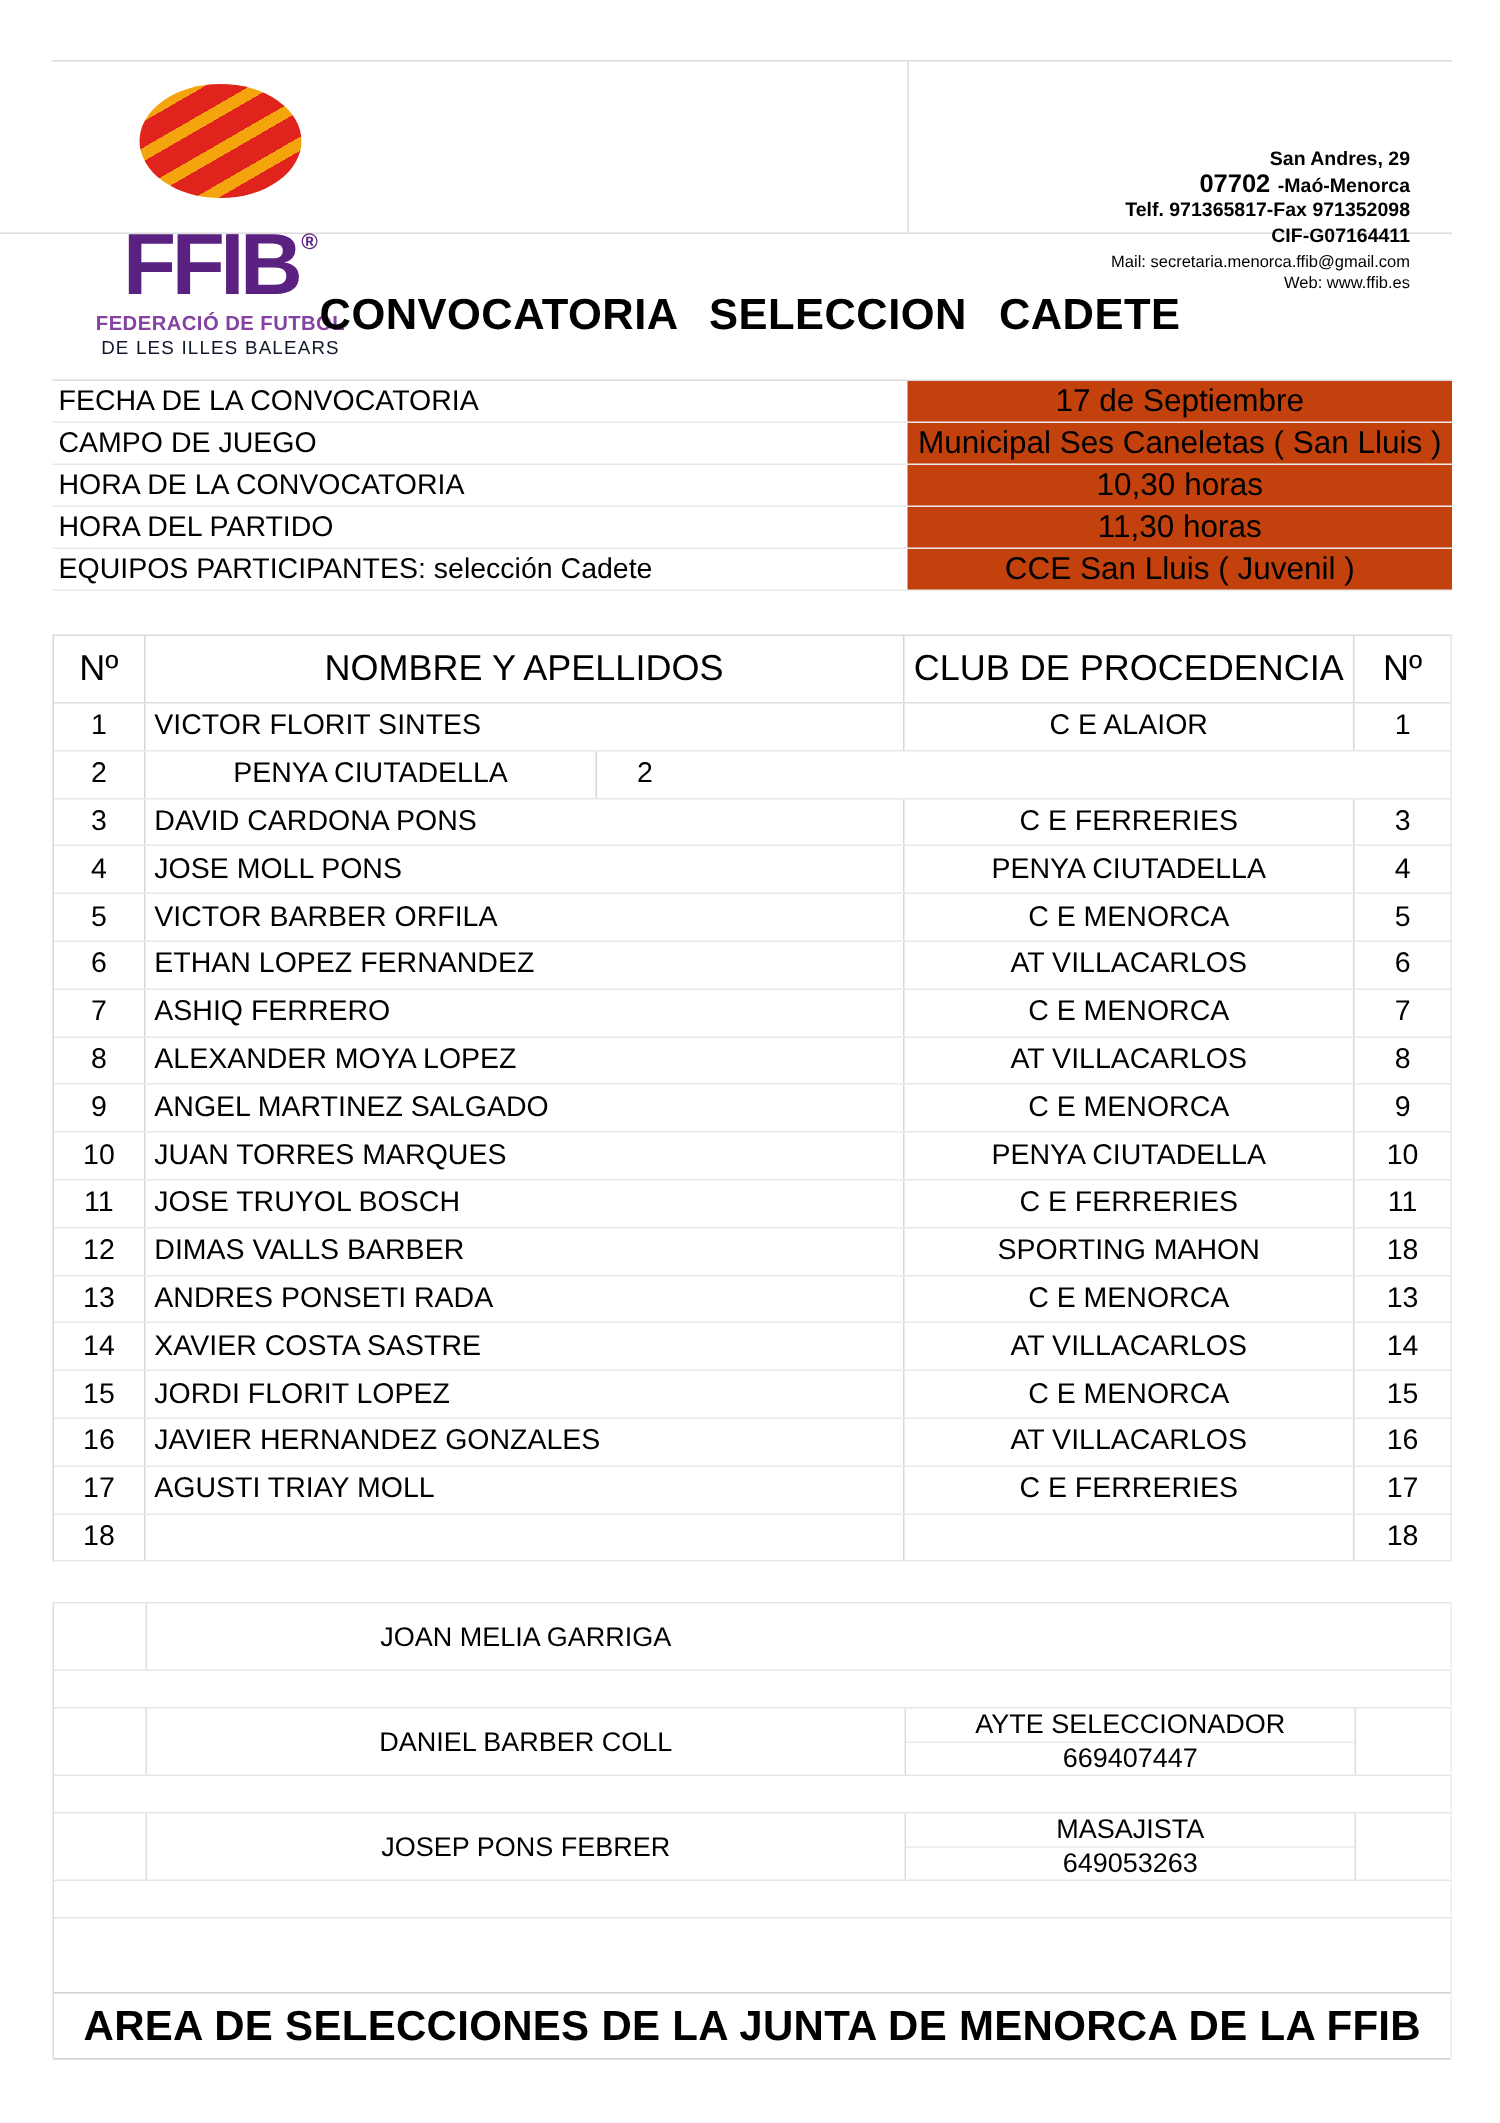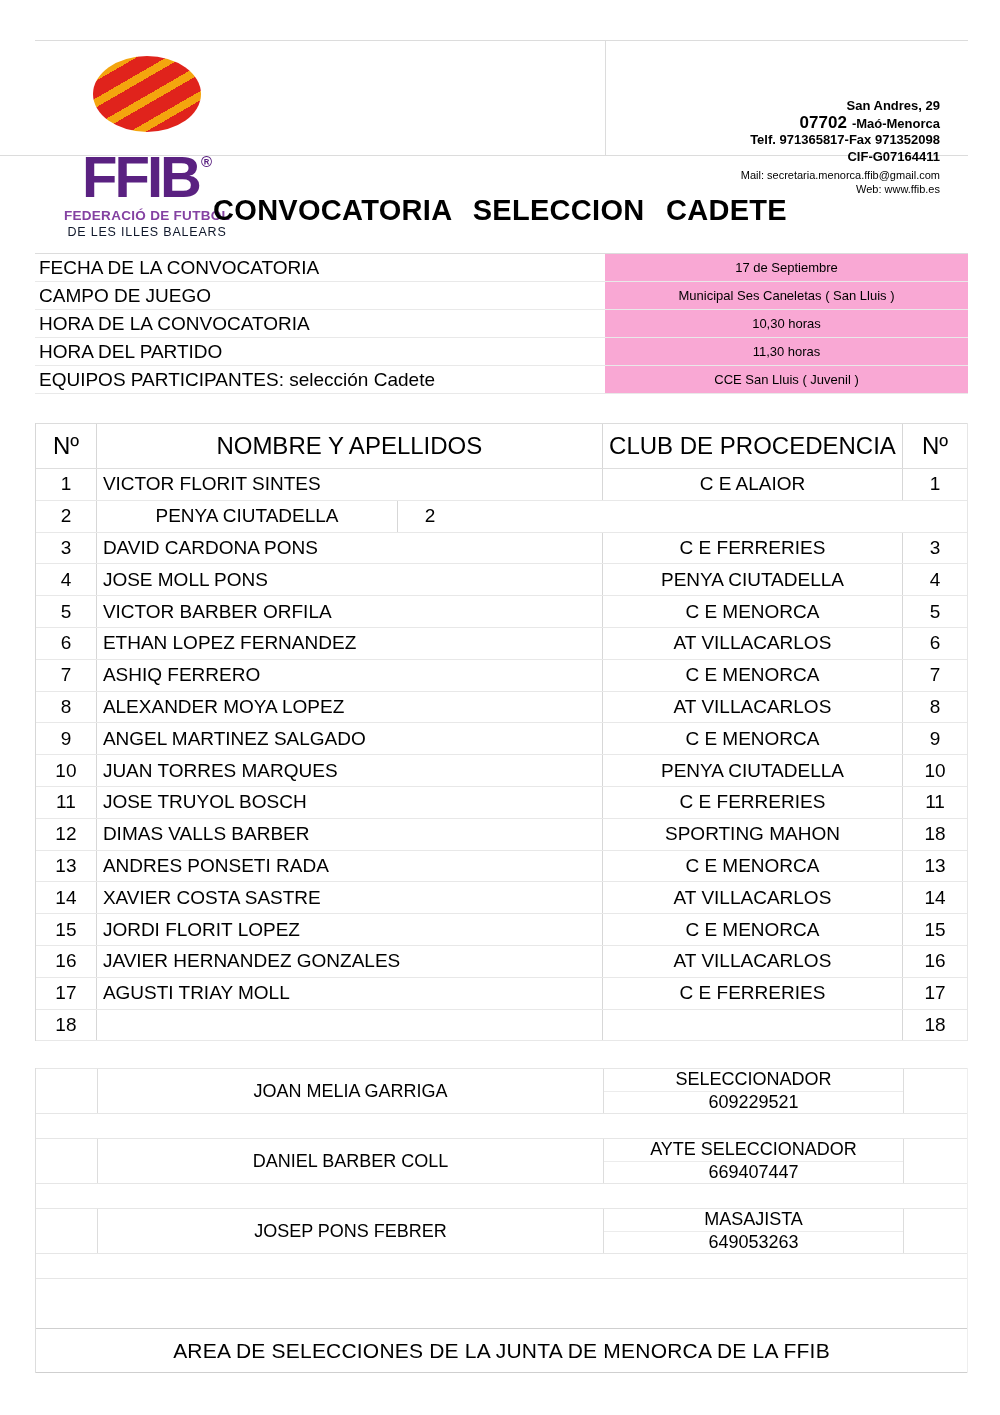--- a/index.html
+++ b/index.html
@@ -29,21 +29,21 @@
 
   .doc-title {
     position:absolute; left:0; top:194px; width:1000px; text-align:center;
     font-size:29px; font-weight:bold; word-spacing:13px; letter-spacing:0.3px;
   }
 
   
   .info-table { position:absolute; left:35px; top:253px; width:933px; border-top:1px solid #dcdcdc; }
   .info-row { display:flex; height:28px; box-sizing:border-box; border-bottom:1px solid #e9e9e9; }
   .info-label { width:570px; box-sizing:border-box; padding-left:4px; font-size:19px; line-height:28px; white-space:nowrap; }
-  .info-value { width:363px; box-sizing:border-box; background:#f9a8d4; font-size:13px; line-height:28px; text-align:center; white-space:nowrap; }
+  .info-value { width:363px; box-sizing:border-box; background:#c2410c; font-size:21px; line-height:28px; text-align:center; white-space:nowrap; }
 
   
   .roster-table { position:absolute; left:35px; top:423px; width:933px; box-sizing:border-box;
                   border-left:1px solid #d7d7d7; border-right:1px solid #e6e6e6; }
   .r-head { display:flex; height:46px; box-sizing:border-box; border-top:1px solid #dcdcdc; border-bottom:1px solid #dedede;
             align-items:center; font-size:24px; }
   .r-row  { display:flex; height:31.8px; box-sizing:border-box; border-bottom:1px solid #e8e8e8;
             align-items:center; font-size:19px; }
   .c { box-sizing:border-box; white-space:nowrap; overflow:hidden; }
   .c-num  { width:60px;  text-align:center; }
@@ -60,21 +60,21 @@
   .s-name { width:505px; box-sizing:border-box; display:flex; align-items:center; justify-content:center;
             font-size:18px; white-space:nowrap; }
   .s-rolecol { width:301px; box-sizing:border-box; border-left:1px solid #dddddd; border-right:1px solid #dddddd;
                display:flex; flex-direction:column; }
   .s-role, .s-phone { flex:1; display:flex; align-items:center; justify-content:center; font-size:18px; white-space:nowrap; }
   .s-role { border-bottom:1px solid #ececec; }
   .s-d { flex:1; }
   .s-spacer { height:25px; }
   .s-spacer-tall { height:50px; }
   .s-footer { height:45px; box-sizing:border-box; border-top:1px solid #cfcfcf; border-bottom:1px solid #cfcfcf;
-              font-size:21px; font-weight:normal; text-align:center; line-height:44px; letter-spacing:0.2px; }
+              font-size:28px; font-weight:bold; text-align:center; line-height:44px; letter-spacing:0.2px; }
 </style>
 </head>
 <body>
 
 <div class="page">
 
   <div class="gline" style="left:35px; top:40px; width:933px; height:1px;"></div>
   <div class="gline" style="left:605px; top:40px; width:1px; height:115px;"></div>
   <div class="gline" style="left:0px; top:155px; width:968px; height:1px;"></div>
 
@@ -233,24 +233,20 @@
         <div class="c c-name"></div>
         <div class="c c-club"></div>
         <div class="c c-num2">18</div>
       </div>
   </div>
 
   <div class="staff-table">
     <div class="s-row s-block">
       <div class="s-a"></div>
       <div class="s-name">JOAN MELIA GARRIGA</div>
-      <div class="s-rolecol">
-        <div class="s-role">SELECCIONADOR</div>
-        <div class="s-phone">609229521</div>
-      </div>
       <div class="s-d"></div>
     </div>
     <div class="s-row s-spacer"></div>
 
     <div class="s-row s-block">
       <div class="s-a"></div>
       <div class="s-name">DANIEL BARBER COLL</div>
       <div class="s-rolecol">
         <div class="s-role">AYTE SELECCIONADOR</div>
         <div class="s-phone">669407447</div>

